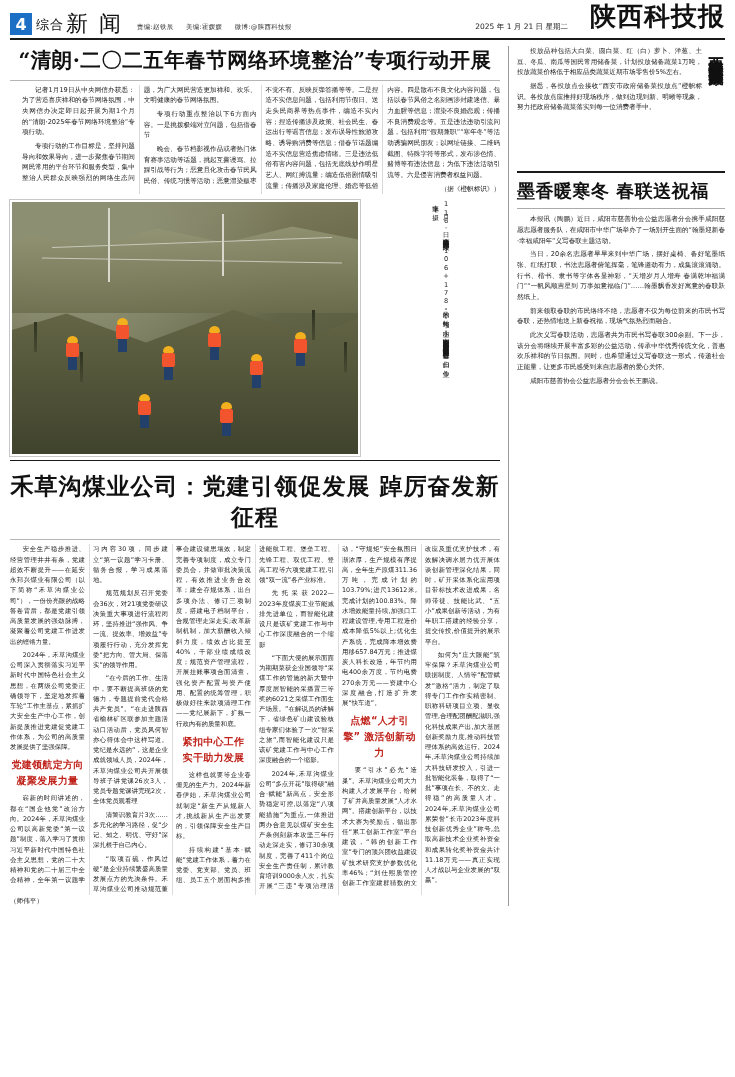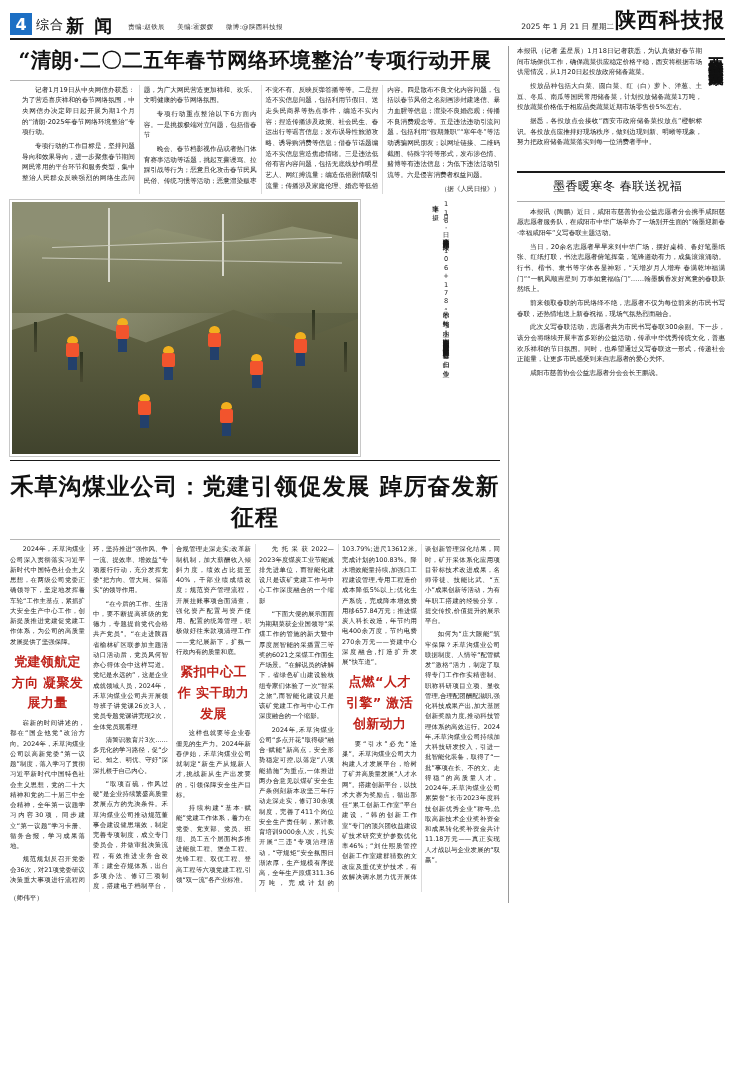--- a/index.html
+++ b/index.html
@@ -37,42 +37,42 @@
     margin-right: 4px;
   }
   .sec-label {
     font-size: 13px;
     font-weight: normal;
     letter-spacing: 1px;
     margin-right: 2px;
     padding-bottom: 1px;
   }
   .sec-label-big {
-    font-size: 18px;
-    font-weight: bold;
+    font-size: 22px;
+    font-weight: normal;
     letter-spacing: 2px;
     line-height: 1;
   }
   .credits {
     font-size: 6.5px;
     color: #333;
     margin-left: 14px;
     padding-bottom: 3px;
     letter-spacing: 0.3px;
   }
   .credits span { margin-right: 10px; }
   .dateline {
     margin-left: auto;
     font-size: 7.5px;
     color: #222;
     padding-bottom: 3px;
-    padding-right: 1px;
+    padding-right: 22px;
   }
   .paper-name {
-    font-size: 21px;
+    font-size: 26px;
     font-weight: bold;
     letter-spacing: 1px;
     color: #111;
     padding-bottom: 1px;
     font-family: "DejaVu Serif", "Liberation Serif", serif;
   }
 
   
   .body-grid {
     display: flex;
@@ -105,27 +105,26 @@
     line-height: 1.62;
     text-align: justify;
     color: #1a1a1a;
     margin-left: 12px;
   }
   .cols-4 p { margin: 0 0 3px 0; text-indent: 13px; }
   .src { text-align: right; text-indent: 0; }
 
   
   .r-head {
-    font-size: 12px;
-    font-weight: normal;
+    font-size: 18px;
+    font-weight: bold;
     line-height: 1.3;
     letter-spacing: 0.5px;
     font-family: "DejaVu Serif", "Liberation Serif", serif;
     text-align: justify;
-    margin-left: 36px;
   }
   .r-head-vert {
     writing-mode: vertical-rl;
     text-orientation: upright;
     height: 118px;
     font-size: 15px;
     font-weight: bold;
     letter-spacing: 1px;
     font-family: "DejaVu Serif", "Liberation Serif", serif;
     margin-left: 4px;
@@ -244,21 +243,21 @@
     column-rule: 1px solid #dcdcdc;
     font-size: 6.4px;
     line-height: 1.6;
     text-align: justify;
     color: #1a1a1a;
   }
   .cols-6 p { margin: 0 0 3px 0; text-indent: 12.8px; }
   .sub-red {
     color: #c0231b;
     font-weight: bold;
-    font-size: 13px;
+    font-size: 10px;
     text-indent: 0 !important;
     text-align: center;
     margin: 5px 0 4px 0 !important;
     letter-spacing: 0.3px;
   }
   .byline-right {
     text-align: left;
     font-size: 6.6px;
     margin-top: 2px;
     color: #111;
@@ -288,21 +287,21 @@
     <div class="col-left">
 
       <div class="lead-head">“清朗·二〇二五年春节网络环境整治”专项行动开展</div>
       <div class="rule-thin"></div>
 
       <div class="cols-4">
         <p>记者1月19日从中央网信办获悉：为了营造喜庆祥和的春节网络氛围，中央网信办决定即日起开展为期1个月的“清朗·2025年春节网络环境整治”专项行动。</p>
         <p>专项行动的工作目标是，坚持问题导向和效果导向，进一步聚焦春节期间网民常用的平台环节和服务类型，集中整治人民群众反映强烈的网络生态问题，为广大网民营造更加祥和、欢乐、文明健康的春节网络氛围。</p>
         <p>专项行动重点整治以下6方面内容。一是挑拨极端对立问题，包括借春节</p>
         <p>晚会、春节档影视作品或者热门体育赛事活动等话题，挑起互撕谩骂、拉踩引战等行为；恶意且化攻击春节民风民俗、传统习惯等活动；恶意渲染贩枣不觉不有、反映反弹答播等等。二是捏造不实信息问题，包括利用节假日、送走头民商界等热点事件，编造不实内容；捏造传播涉及政策、社会民生、春运出行等谣言信息；发布误导性旅游攻略、诱导购消费等信息；借春节话题编造不实信息营造焦虑情绪。三是违法低俗有害内容问题，包括无底线炒作明星艺人、网红搏流量；编造低俗剧情吸引流量；传播涉及家庭伦理、婚恋等低俗内容。四是散布不良文化内容问题，包括以春节风俗之名刻画涉封建迷信、暴力血腥等信息；渲染不良婚恋观；传播不良消费观念等。五是违法违动引流问题，包括利用“假期兼职”“寒年冬”等活动诱骗网民朋友；以网址链接、二维码截图、特殊字符等形式，发布涉色情、赌博等有违法信息；为低下违法活动引流等。六是侵害消费者权益问题。</p>
-        <p class="src">（据《人民日报》）</p>
+        <p class="src">（据《橙帜标识》）</p>
       </div>
 
       <div class="photo-wrap">
         <div class="photo">
           <div class="sky"></div>
           <div class="ridge1"></div>
           <div class="slope"></div>
 
           <div class="pole" style="left:96px;top:6px;height:74px;"></div>
           <div class="pole" style="left:210px;top:12px;height:62px;"></div>
@@ -359,20 +358,21 @@
           <div>1月16日，西康铁路带镇站左岸水站上行段K106+178米的“帕气垮”山水上，中国铁路西安局集团有限公司安康工务段对水桥维修车间检查工区的桥工正在进行“扫山”作业。</div>
           <div class="by">李琳  摄</div>
         </div>
       </div>
 
       <div class="feature-rule-top"></div>
       <div class="feature-head">禾草沟煤业公司：党建引领促发展 踔厉奋发新征程</div>
       <div class="rule-thin"></div>
 
       <div class="cols-6">
+        <p>安全生产稳步推进、经营管理井井有条，党建超效不断提升——在延安永邦兴煤业有限公司（以下简称“禾草沟煤业公司”），一份份亮眼的战略答卷背后，都是党建引领高质量发展的强劲脉搏，凝聚着公司党建工作进发出的铿锵力量。</p>
         <p>2024年，禾草沟煤业公司深入贯彻落实习近平新时代中国特色社会主义思想，在两级公司党委正确领导下，坚定地发挥着车轮“工作主基点，紧抓扩大安全生产中心工作，创新提质推进党建促党建工作体系，为公司的高质量发展提供了坚强保障。</p>
         <p class="sub-red">党建领航定方向 凝聚发展力量</p>
         <p>崭新的时间讲述的，都在“国企他党”改治方向。2024年，禾草沟煤业公司以高新党委“第一议题”制度，落入学习了贯彻习近平新时代中国特色社会主义思想，党的二十大精神和党的二十届三中全会精神，全年第一议题学习内容30项，同步建立“第一议题”学习卡册、循务合报，学习成果落地。</p>
         <p>规范规划反召开党委会36次，对21项党委研议决策重大事项进行流程闭环，坚持推进“强作风、争一流、提效率、增效益”专项履行行动，充分发挥党委“把方向、管大局、保落实”的领导作用。</p>
         <p>“在今后的工作、生活中，要不断提高班级的党德力，专题提前党代会格共产党员”。“在走进陕西省榆林矿区联参加主题活动口活动后，党员风何智亦心得体会中这样写道。党纪是永远的”，这是企业成就领域人员，2024年，禾草沟煤业公司共开展领导班子讲党课26次3人，党员专题党课讲完现2次，全体党员观看理</p>
         <p>清警识教育片3次……多元化的学习路径，促“少记、知之、明优、守好”深深扎根于自己内心。</p>
         <p>“取项百硫，作风过硬”是企业持续繁盛高质量发展点方的先决条件。禾草沟煤业公司推动规范董事会建设健思壤效，制定完善专项制度，成立专门委员会，并做审批决策流程，有效推进业务合改革；建全存规体系，出台多项办法、修订三项制度，搭建电子档制平台，合规管理走深走实;改革新制机制，加大薪酬收入倾斜力度，绩效占比提至40%，干部业绩成绩改度；规范资产管理流程，开展挂账事项合面清查，强化资产配置与资产使用、配置的统筹管理，积极做好往来款项清理工作——党纪展新下，扩氛一行政内有的质量和底。</p>
         <p class="sub-red">紧扣中心工作 实干助力发展</p>
         <p>这样也就要等企业春僵见的生产力。2024年新春伊始，禾草沟煤业公司就制定“新生产从规新人才,挑战新从生产出发要的，引领保障安全生产目标。</p>
         <p>持续构建“基本·赋能”党建工作体系，着力在党委、党支部、党员、班组、员工五个层面构多推进能航工程、堡垒工程、先锋工程、双优工程、登高工程等六项党建工程,引领“双一流”各产业标准。</p>
@@ -383,21 +383,20 @@
         <p>要“引水”必先“造巢”。禾草沟煤业公司大力构建人才发展平台，给树了矿并高质量发展“人才水网”。搭建创新平台，以技术大赛为奖励点，循出那任“累工创新工作室”平台建设，“韩的创新工作室”专门的顶兴团收益建设矿技术研究支护参数优化率46%；“刘仕熙质管控创新工作室建群猜数的文改应及重优支护技术，有效解决调水层力优开展体谈创新管理深化结果，同时，矿开采体系化应用项目带标技术改进成果，名师带徒、技能比武、“五小”成果创新等活动，为有年职工搭建的经验分享，提交传投,价值提升的展示平台。</p>
         <p>如何为“庄大眼能”筑牢保障？禾草沟煤业公司联据制度、人情等“配管赋发”激格“活力，制定了取得专门工作作实精密制、职称科研项目立项、显收管理,合理配团酬配滋职,强化科技成果产出,加大基层创新奖励力度,推动科技管理体系的高效运行。2024年,禾草沟煤业公司持续加大科技研发投入，引进一批智能化装备，取得了“一批”事项在长、不的文、走得稳”的高质量人才。2024年,禾草沟煤业公司累荣誉”长市2023年度科技创新优秀企业”称号,总取高新技术企业奖补资金和成果转化奖补资金共计11.18万元——真正实现人才战以与企业发展的“双赢”。</p>
       </div>
       <div class="byline-right">（师伟平）</div>
     </div>
 
     <div class="col-right">
 
       <div class="r-split">
         <div class="txt r-body">
-          <p class="noind">本报讯（记者 孟星辰）1月18日记者获悉，为认真做好春节期间市场保供工作，确保蔬菜供应稳定价格平稳，西安将根据市场供需情况，从1月20日起投放政府储备蔬菜。</p>
           <p>投放品种包括大白菜、圆白菜、红（白）萝卜、洋葱、土豆、冬瓜、南瓜等国民常用储备菜，计划投放储备蔬菜1万吨，投放蔬菜价格低于相应品类蔬菜近期市场零售价5%左右。</p>
           <p>据悉，各投放点会接收“西安市政府储备菜投放点”橙帜标识。各投放点应推持好现场秩序，做到边现到新、明晰等现象，努力把政府储备蔬菜落实到每一位消费者手中。</p>
         </div>
         <div class="r-head-vert">西安将投放一万吨政府储备蔬菜</div>
       </div>
 
       <div class="dbl-rule"></div>
 
       <div class="r-head">墨香暖寒冬 春联送祝福</div>
       <div class="thin-rule"></div>

